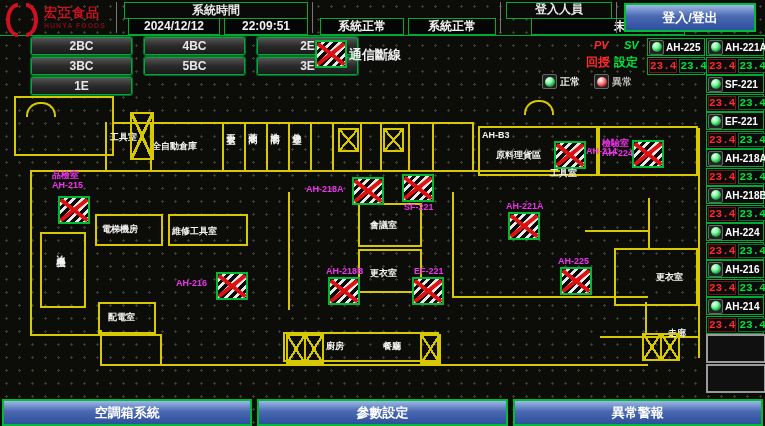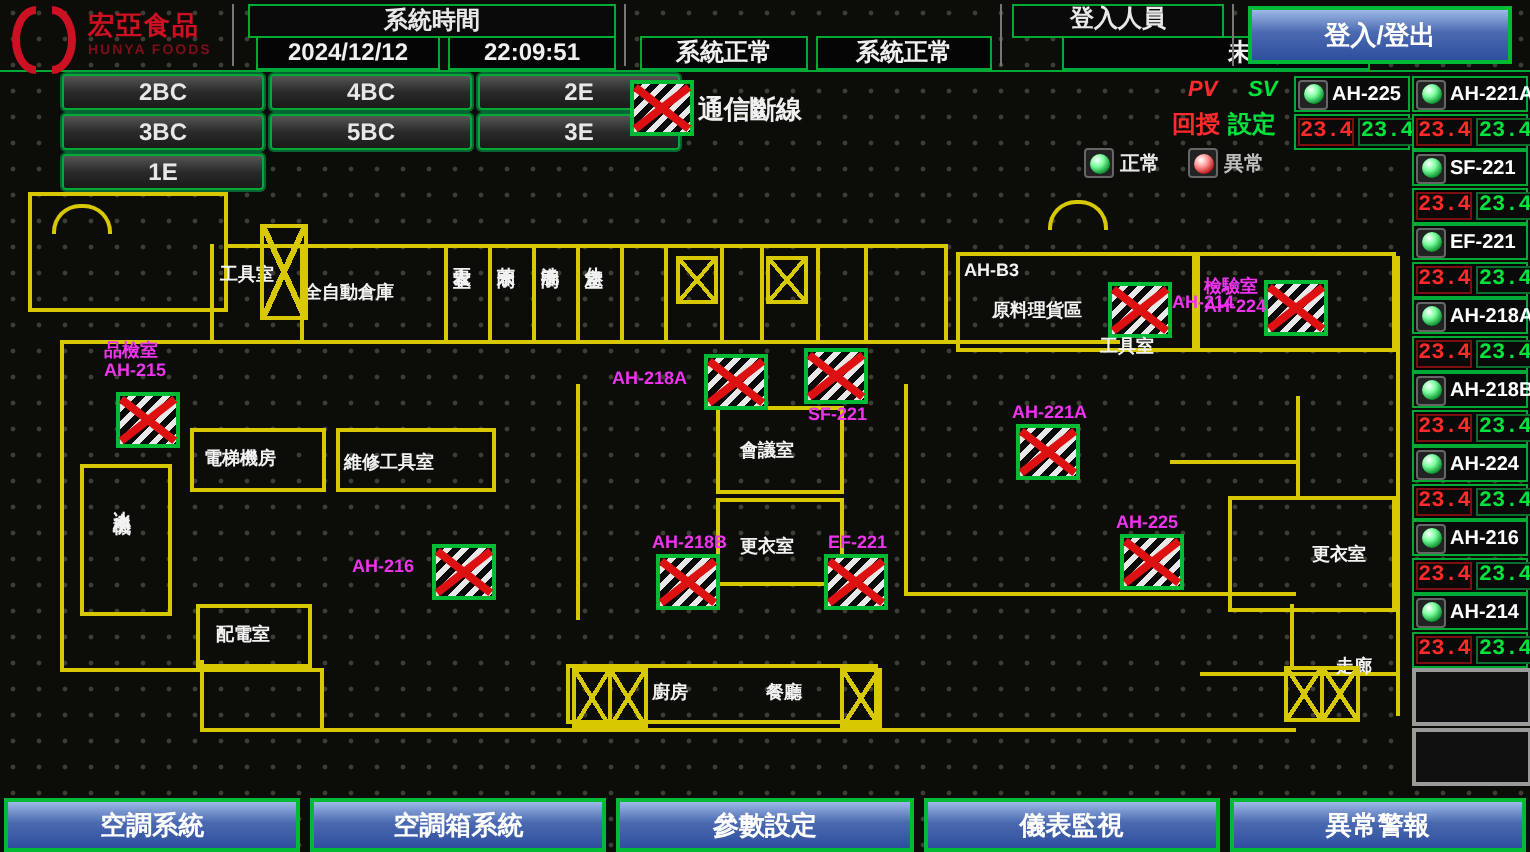--- a/index.html
+++ b/index.html
@@ -22,21 +22,21 @@
   .logo-c{position:absolute;width:16px;height:26px;border:4px solid #cc1122;border-radius:50%;}
   .logo-c.l{left:0;top:0;clip-path:inset(0 50% 0 0);}
   .logo-c.r{left:8px;top:0;clip-path:inset(0 0 0 50%);}
   .brand{color:#cc1122;font-weight:bold;font-size:13px;letter-spacing:1px;}
   .brand-sub{color:#7e0e18;font-weight:bold;font-size:7px;letter-spacing:1px;}
   .blue-btn{background:linear-gradient(#9db8e8,#4a69b0 45%,#2e4f9e);border:2px solid #00bb33;
     color:#fff;font-weight:bold;font-size:13px;text-align:center;cursor:pointer;
     display:flex;align-items:center;justify-content:center;}
   
   .floor-grid{left:3px;top:37px;width:310px;display:flex;flex-direction:column;gap:2px;}
-  .floor-row{display:flex;gap:3px;padding-left:28px;}
+  .floor-row{display:flex;gap:12px;padding-left:28px;}
   .floor-btn{flex:0 0 99px;height:16px;border:1px solid #00aa33;border-radius:2px;
     background:linear-gradient(#555,#2a2a2a 50%,#1a1a1a);color:#e8e8e8;
     font-size:12px;font-weight:bold;text-align:center;line-height:16px;cursor:pointer;
     box-shadow:0 0 0 1px #063;}
   
   .marker{position:absolute;width:28px;height:24px;border:2px solid #00bb33;
     background:repeating-linear-gradient(135deg,#0a0a0a 0 3px,#e8e8e8 3px 6px);}
   .marker::before,.marker::after{content:"";position:absolute;left:-3px;top:10px;width:34px;height:4px;background:#dd1111;}
   .marker::before{transform:rotate(38deg);}
   .marker::after{transform:rotate(-38deg);}
@@ -349,18 +349,16 @@
       <div class="vals">
         <span class="val pv">23.4</span>
         <span class="val sv">23.4</span>
       </div>
     </div>
   </div>
 <div class="empty-slot" style="left:706px;top:334px;"></div>
 <div class="empty-slot" style="left:706px;top:364px;"></div>
 
 <div class="abs bottom-nav">
-    <div class="blue-btn">空調系統</div>
     <div class="blue-btn">空調箱系統</div>
     <div class="blue-btn">參數設定</div>
-    <div class="blue-btn">儀表監視</div>
     <div class="blue-btn">異常警報</div>
   </div>
 
 </body></html>

